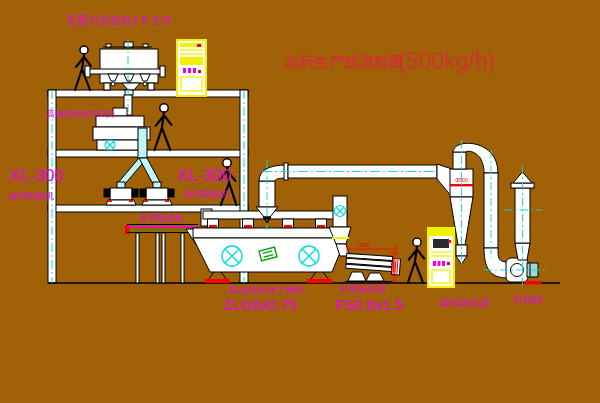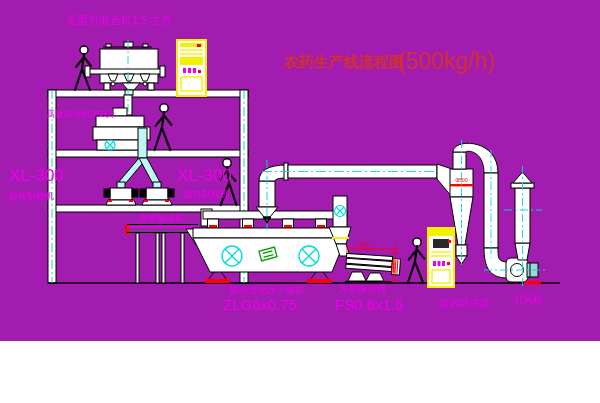--- a/index.html
+++ b/index.html
@@ -1,16 +1,16 @@
 <!DOCTYPE html>
 <html><head>
 <meta charset="utf-8">
 <style>
   html,body{margin:0;padding:0;background:#ffffff;}
-  .canvas{position:relative;width:600px;height:341px;background:#a21caf;overflow:hidden;
+  .canvas{position:relative;width:600px;height:403px;background:#a16207;overflow:hidden;
           font-family:"Liberation Sans",sans-serif;}
   svg{display:block;}
   text{font-family:"Liberation Sans","DejaVu Sans",sans-serif;}
 </style>
 </head>
 <body>
 
 <div class="canvas">
 <svg width="600" height="403" viewBox="0 0 600 403">
 

